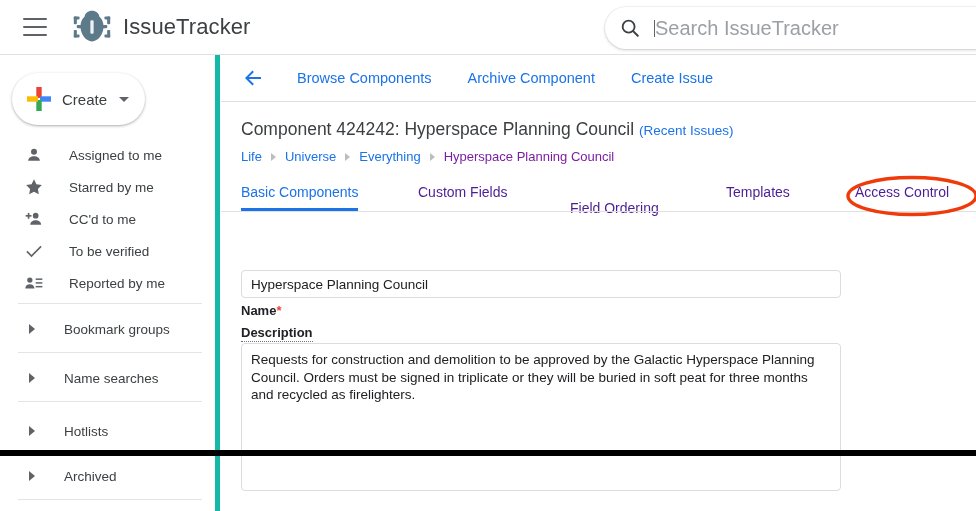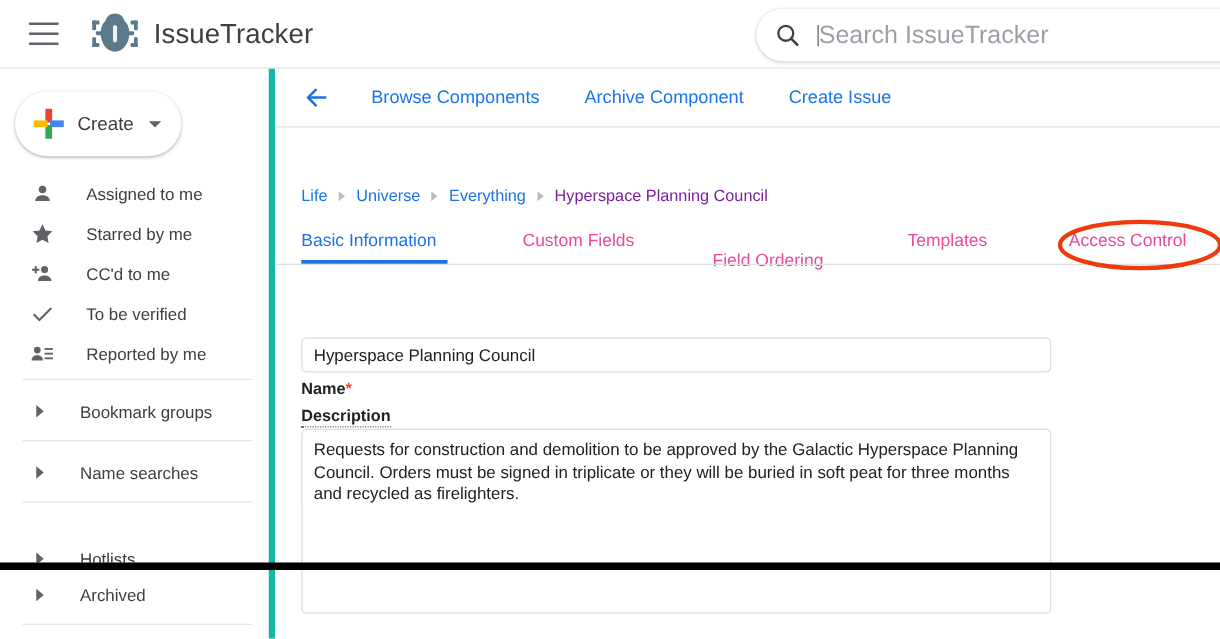--- a/index.html
+++ b/index.html
@@ -117,21 +117,21 @@
     width: 0; height: 0; margin: 0 9px;
     border-top: 4.5px solid transparent; border-bottom: 4.5px solid transparent;
     border-left: 5.5px solid #bdbdbd;
   }
 
   .tabs {
     position: absolute; top: 127px; left: 0; width: 755px; height: 33px;
     display: flex; align-items: flex-start;
   }
   .tab {
-    font-size: 14px; color: #ec4899; cursor: pointer; white-space: nowrap;
+    font-size: 14px; color: #4c1d95; cursor: pointer; white-space: nowrap;
     padding-top: 2px; position: relative;
   }
   .tab.active { color: #1a73e8; font-weight: 500; }
   .tabs-underline {
     position: absolute; top: 156px; left: 0; width: 755px; height: 1px; background: #e0e0e0;
   }
   .tab-active-bar {
     position: absolute; top: 153px; left: 20px; width: 117px; height: 3px; background: #1a73e8;
   }
 
@@ -270,21 +270,21 @@
       <div class="group-text">Bookmark groups</div>
     </div>
     <div class="side-divider" style="top:297px;"></div>
 
     <div class="group-item" style="top:307px;">
       <div class="tri"></div>
       <div class="group-text">Name searches</div>
     </div>
     <div class="side-divider" style="top:346px;"></div>
 
-    <div class="group-item" style="top:376px;">
+    <div class="group-item" style="top:360px;">
       <div class="tri"></div>
       <div class="group-text">Hotlists</div>
     </div>
     <div class="side-divider" style="top:395px;"></div>
 
     <div class="group-item" style="top:405px;">
       <div class="tri"></div>
       <div class="group-text">Archived</div>
     </div>
     <div class="side-divider" style="top:444px;"></div>
@@ -294,33 +294,37 @@
 
     <div class="actionbar">
       <svg class="back-arrow" viewBox="0 0 24 24">
         <path d="M20 11H7.8l5.1-5.1-1.4-1.4L4 12l7.5 7.5 1.4-1.4L7.8 13H20z" fill="#1a73e8"></path>
       </svg>
       <div class="act-link">Browse Components</div>
       <div class="act-link">Archive Component</div>
       <div class="act-link">Create Issue</div>
     </div>
 
+    <div class="page-title">
+      <span>Component 424242: Hyperspace Planning Council</span>
+      <span class="recent-link">(Recent Issues)</span>
+    </div>
 
     <div class="breadcrumb">
       <span class="crumb">Life</span>
       <span class="crumb-sep"></span>
       <span class="crumb">Universe</span>
       <span class="crumb-sep"></span>
       <span class="crumb">Everything</span>
       <span class="crumb-sep"></span>
       <span class="crumb current">Hyperspace Planning Council</span>
     </div>
 
     <div class="tabs">
-      <div class="tab active" style="position:absolute;left:20px;">Basic Information</div>
+      <div class="tab active" style="position:absolute;left:20px;">Basic Components</div>
       <div class="tab" style="position:absolute;left:197px;">Custom Fields</div>
       <div class="tab" style="position:absolute;left:349px;margin-top:16px;">Field Ordering</div>
       <div class="tab" style="position:absolute;left:505px;">Templates</div>
       <div class="tab" style="position:absolute;left:634px;">Access Control</div>
     </div>
     <div class="tabs-underline"></div>
     <div class="tab-active-bar"></div>
 
     <div class="field-label" style="top:248px;">
       <span>Name</span><span class="req-star">*</span>

